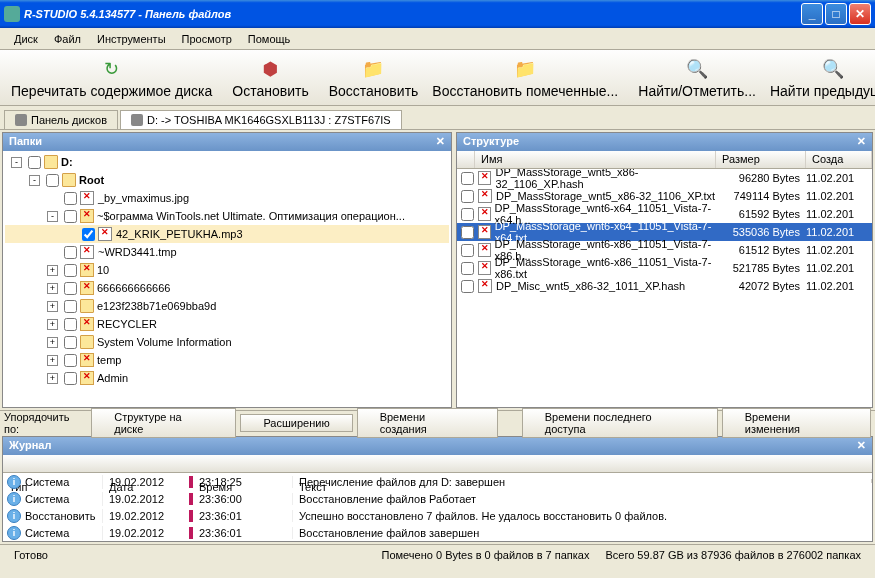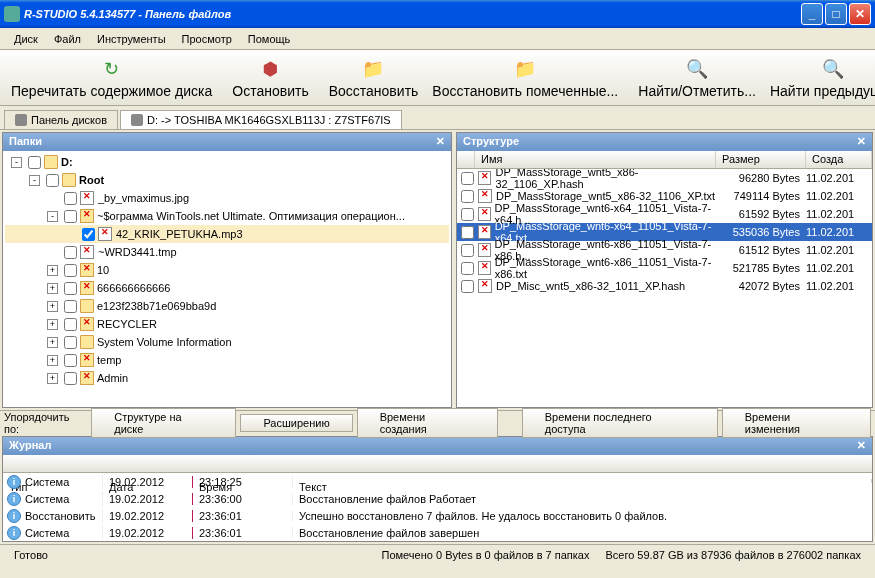--- a/index.html
+++ b/index.html
@@ -49,21 +49,21 @@
 .sortbar { height: 24px; background: #ece9d8; display: flex; align-items: center; padding: 2px 4px; gap: 4px; border-top: 1px solid #aca899; }
 .sortbtn { padding: 2px 22px; background: linear-gradient(#fff,#e8e5d8); border: 1px solid #aca899; cursor: default; }
 .journal { border: 1px solid #888; margin: 2px; }
 .jhdr { height: 18px; background: linear-gradient(#8db3e0,#6a94c8); color: #fff; padding: 2px 6px; display: flex; justify-content: space-between; font-weight: bold; }
 .jtable { background: #fff; }
 .jthead { display: flex; background: linear-gradient(#fefefe,#e4e2d8); height: 18px; border-bottom: 1px solid #aca899; }
 .jthead div { padding: 2px 6px; border-right: 1px solid #d4d0c8; margin-top: 24px; }
 .jrow { display: flex; height: 17px; align-items: center; }
 .jico { width: 14px; height: 14px; margin: 0 4px; border-radius: 50%; background: #6ab0e8; border: 1px solid #3a80c0; display: inline-flex; align-items: center; justify-content: center; color: #fff; font-size: 9px; font-weight: bold; }
 .jc-type { width: 100px; display: flex; align-items: center; border-right: 1px solid #eee; }
-.jc-date { width: 90px; padding-left: 6px; border-right: 1px solid #be185d; }
+.jc-date { width: 90px; padding-left: 6px; border-right: 4px solid #be185d; }
 .jc-time { width: 100px; padding-left: 6px; border-right: 1px solid #eee; }
 .jc-text { flex: 1; padding-left: 6px; }
 .statusbar { height: 20px; background: #ece9d8; display: flex; align-items: center; border-top: 1px solid #aca899; padding: 0 6px; }
 .statusbar .sp { flex: 1; }
 .statusbar div { padding: 0 8px; }
 </style>
 </head>
 <body>
 
 <div class="titlebar">
@@ -329,20 +329,21 @@
       <div style="flex:1">Текст</div>
     </div>
     <div id="jbody">
         <div class="jrow">
           <div class="jc-type">
             <span class="jico">i</span>
             <span>Система</span>
           </div>
           <div class="jc-date">19.02.2012</div>
           <div class="jc-time">23:18:25</div>
+          <div class="jc-text">Перечисление файлов для D: завершен</div>
         </div>
         <div class="jrow">
           <div class="jc-type">
             <span class="jico">i</span>
             <span>Система</span>
           </div>
           <div class="jc-date">19.02.2012</div>
           <div class="jc-time">23:36:00</div>
           <div class="jc-text">Восстановление файлов Работает</div>
         </div>

